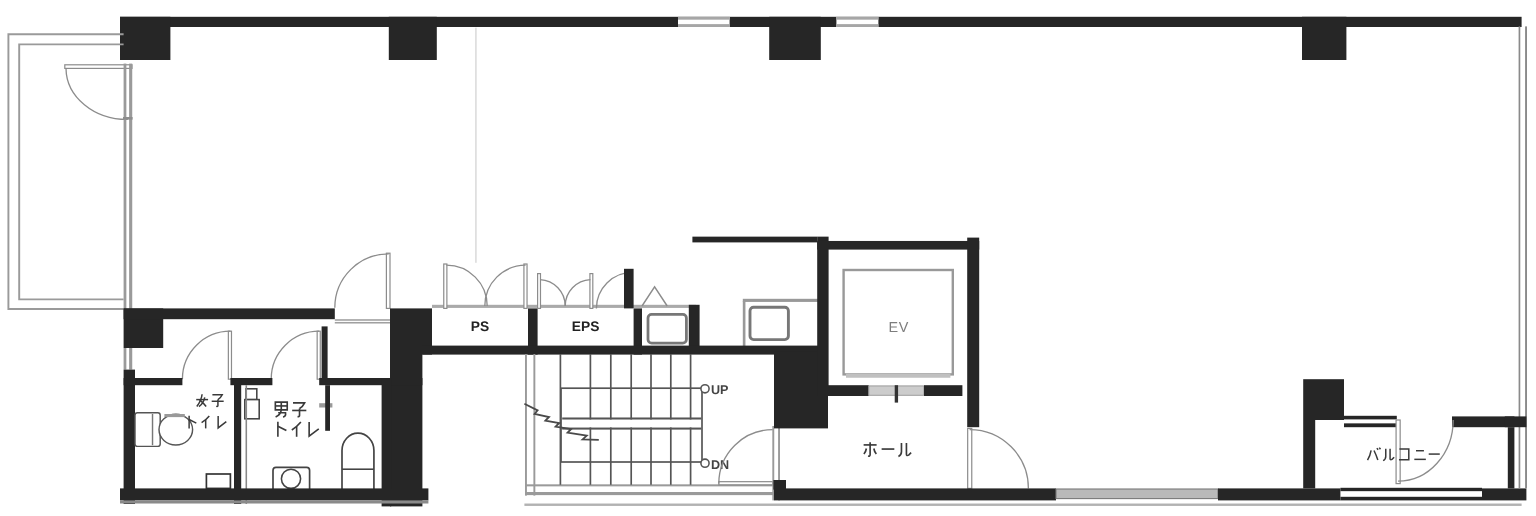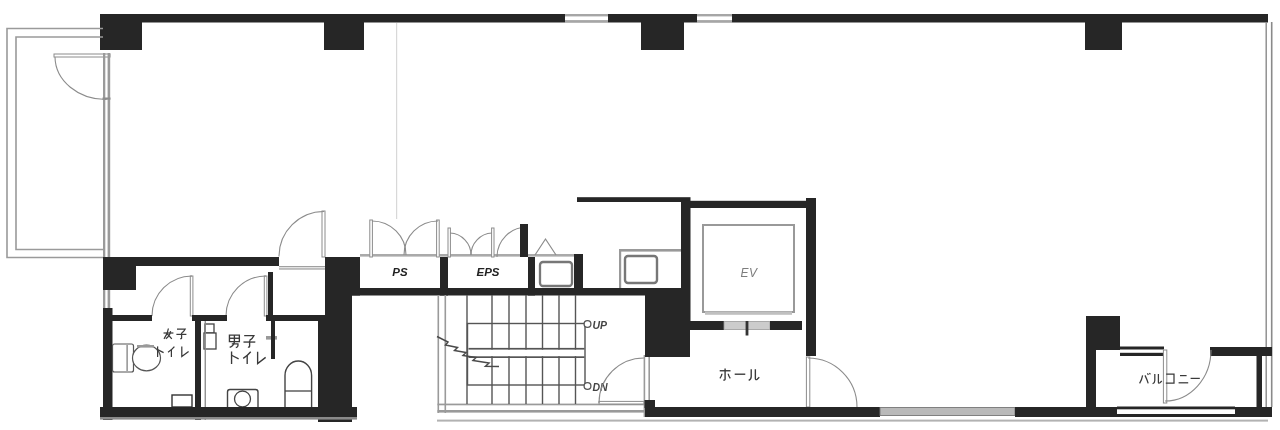--- a/index.html
+++ b/index.html
@@ -1,16 +1,16 @@
 <!DOCTYPE html>
 <html><head>
 <meta charset="utf-8">
 <style>
   html,body{margin:0;padding:0;background:#ffffff;}
-  .wrap{width:1280px;height:430px;position:relative;background:#f97316;overflow:hidden;font-style:italic;}
+  .wrap{width:1280px;height:430px;position:relative;background:#f97316;overflow:hidden;}
   svg{display:block;}
   text{font-family:"Liberation Sans", sans-serif;}
 </style>
 </head>
 <body>
 <div class="wrap">
 <svg width="1280" height="430" viewBox="0 0 1280 430" xmlns="http://www.w3.org/2000/svg">
 
 <rect x="0" y="0" width="1280" height="430" fill="#ffffff"></rect>
 <defs>

